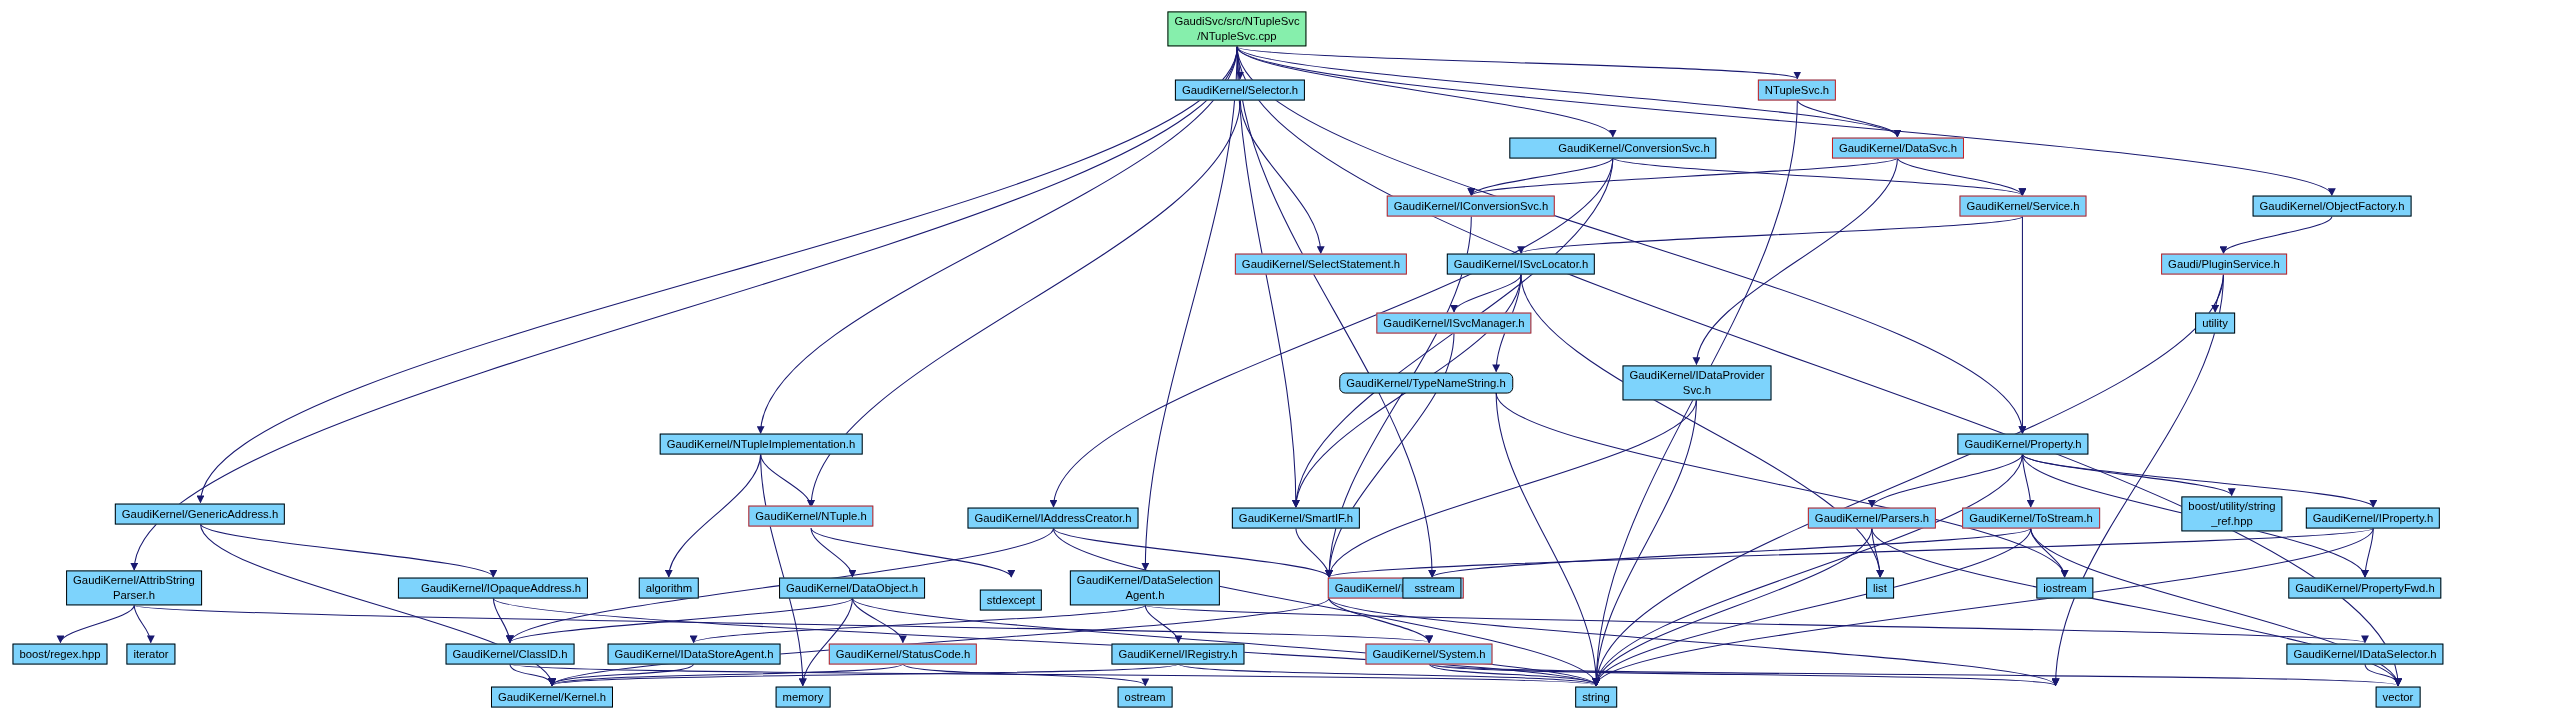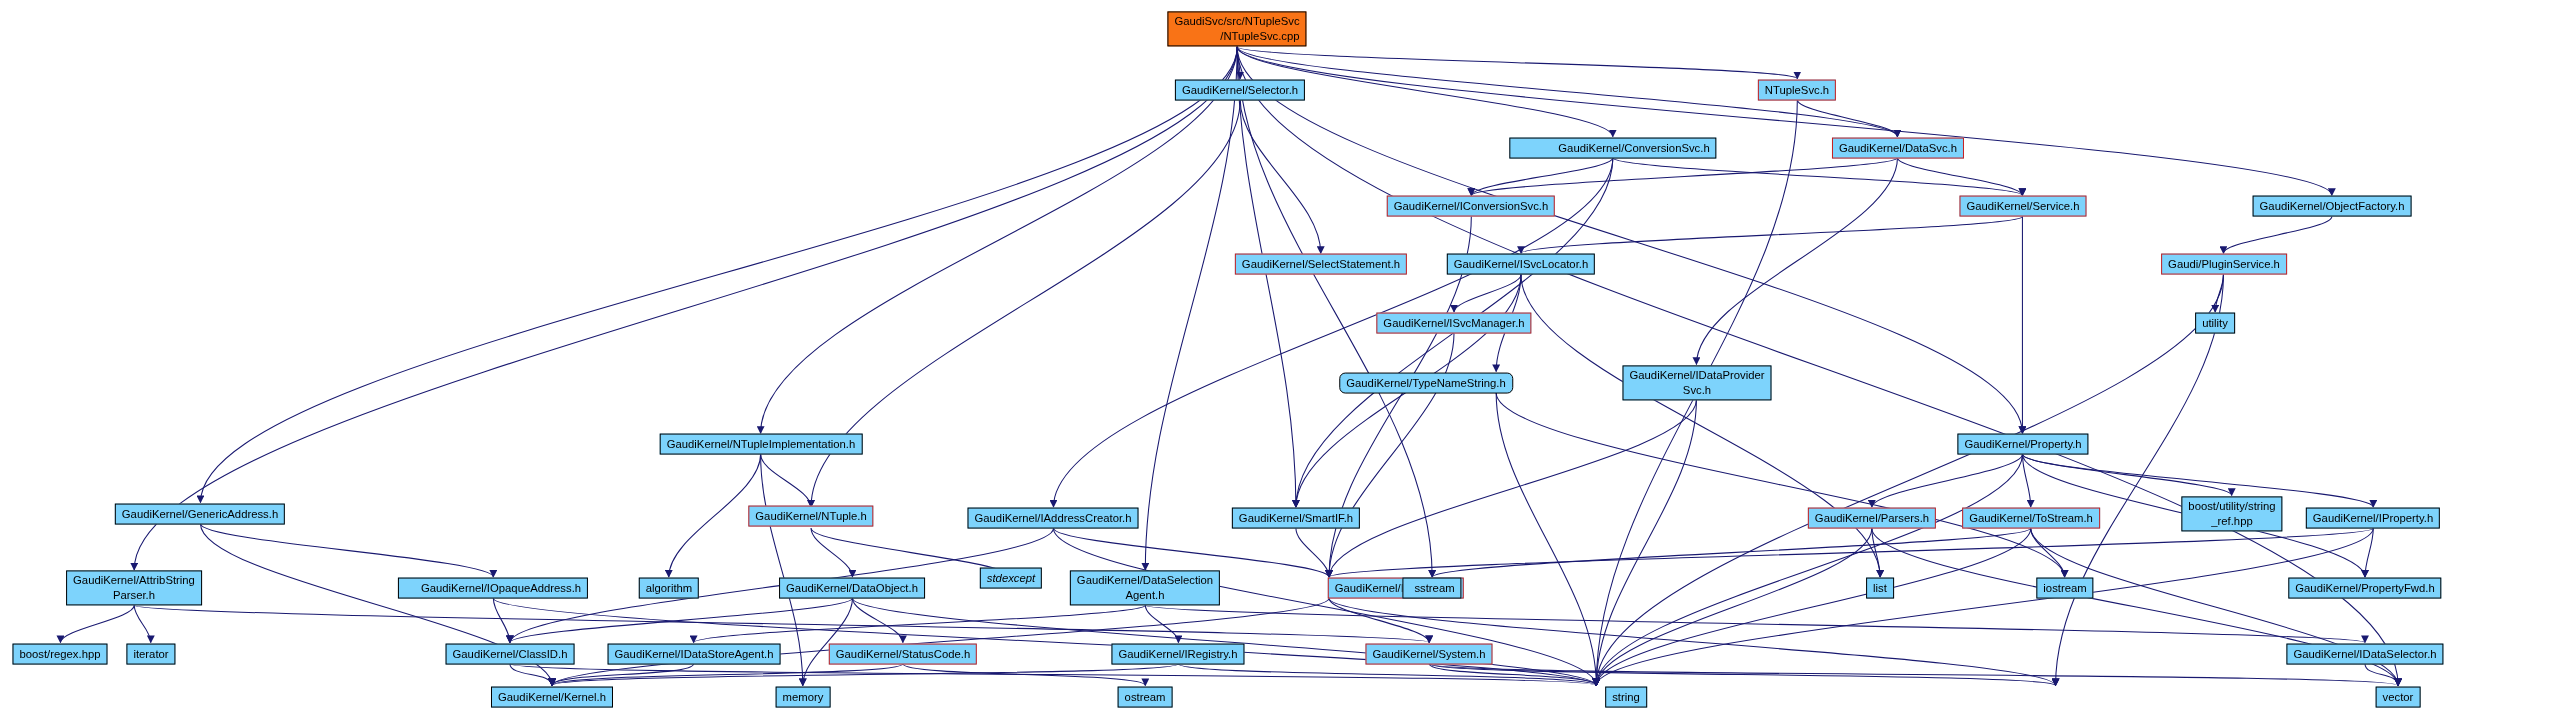--- a/index.html
+++ b/index.html
@@ -32,21 +32,21 @@
     color: #000000;
     font-size: 11.3px;
     line-height: 14.3px;
     padding: 2.3px 6px;
     white-space: nowrap;
     text-align: center;
     box-sizing: border-box;
     cursor: pointer;
   }
   .node.truncated { border-color: #c81e1e; }
-  .node.root { background: #f97316; cursor: default; text-align: right; }
+  .node.root { background: #86efac; cursor: default; }
   .node .line { pointer-events: none; }
 </style>
 </head>
 <body>
 
 <div id="graph-canvas">
   <svg id="edge-layer" xmlns="http://www.w3.org/2000/svg" viewBox="0 0 3421 955" width="2576" height="719">
     <defs>
       <marker id="arrow" viewBox="0 0 10 10" refX="9" refY="5" markerWidth="7.5" markerHeight="7.5" orient="auto-start-reverse">
         <path d="M 0 0 L 10 5 L 0 10 z" fill="#191970"></path>
@@ -230,21 +230,21 @@
     </div>
     <div class="node normal" style="left: 493px; top: 588px; padding-left: 22px;">
       <div class="line">GaudiKernel/IOpaqueAddress.h</div>
     </div>
     <div class="node normal" style="left: 669px; top: 588px;">
       <div class="line">algorithm</div>
     </div>
     <div class="node normal" style="left: 852px; top: 588px;">
       <div class="line">GaudiKernel/DataObject.h</div>
     </div>
-    <div class="node normal" style="left: 1011px; top: 578px; font-style: italic;">
+    <div class="node normal" style="left: 1011px; top: 600px;">
       <div class="line">stdexcept</div>
     </div>
     <div class="node normal" style="left: 1145px; top: 588px;">
       <div class="line">GaudiKernel/DataSelection</div>
       <div class="line">Agent.h</div>
     </div>
     <div class="node truncated" style="left: 1396px; top: 588px;">
       <div class="line">GaudiKernel/IInterface.h</div>
     </div>
     <div class="node normal" style="left: 1432px; top: 588px; padding-left: 11px;">
@@ -285,21 +285,21 @@
     </div>
     <div class="node normal" style="left: 552px; top: 697px;">
       <div class="line">GaudiKernel/Kernel.h</div>
     </div>
     <div class="node normal" style="left: 803px; top: 697px;">
       <div class="line">memory</div>
     </div>
     <div class="node normal" style="left: 1145px; top: 697px;">
       <div class="line">ostream</div>
     </div>
-    <div class="node normal" style="left: 1596px; top: 697px; margin-left: 30px;">
+    <div class="node normal" style="left: 1596px; top: 697px;">
       <div class="line">string</div>
     </div>
     <div class="node normal" style="left: 2056px; top: 730px; padding-left: 45px;">
       <div class="line">typeinfo</div>
     </div>
     <div class="node normal" style="left: 2398px; top: 697px;">
       <div class="line">vector</div>
     </div>
   </div>
 

